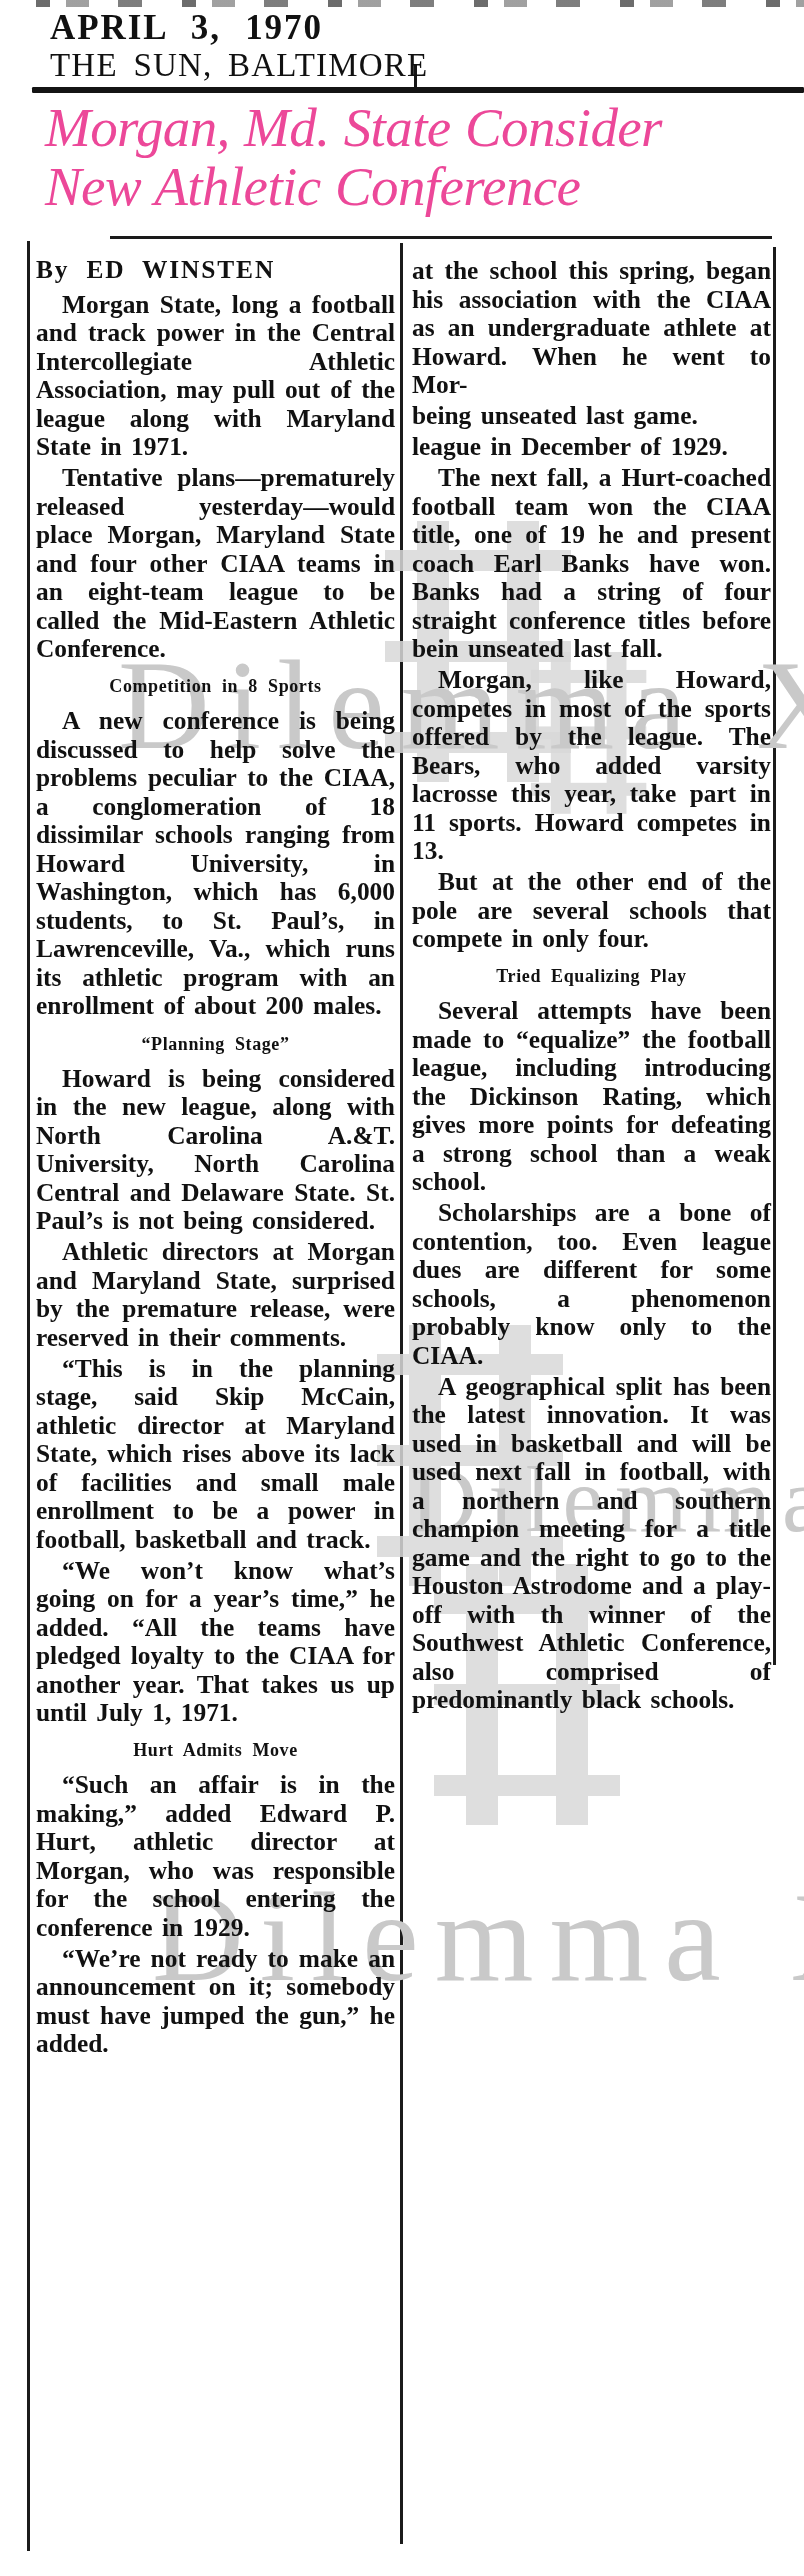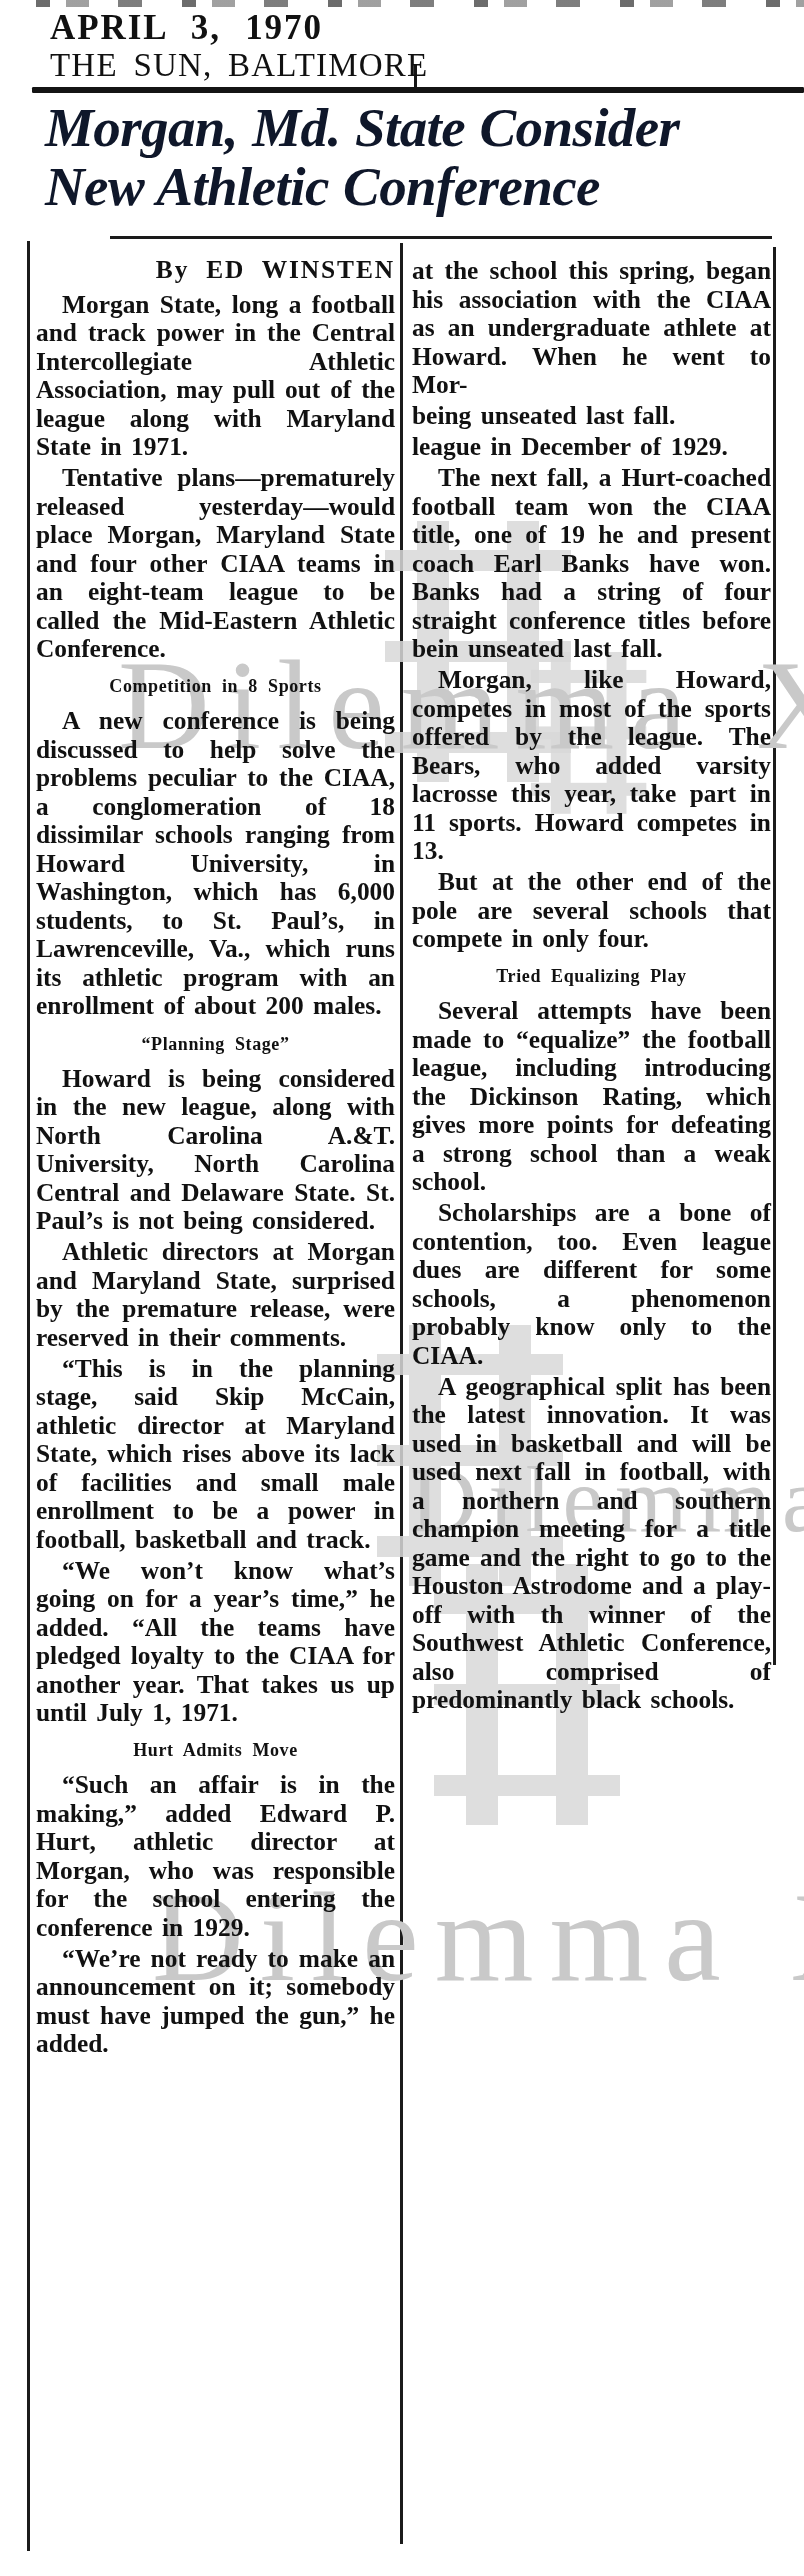--- a/index.html
+++ b/index.html
@@ -27,34 +27,34 @@
   .masthead .date{
     font-size:35px;font-weight:700;letter-spacing:1.9px;word-spacing:13.7px;line-height:38px;
   }
   .masthead .pub{
     font-size:33px;font-weight:400;letter-spacing:1.2px;word-spacing:6.2px;line-height:37px;
   }
   .rule-thick{position:absolute;left:32px;top:87px;width:772px;height:5.6px;background:#141414;border-radius:1.2px;}
   
   .headline{
     position:absolute;left:45px;top:98px;width:714px;
-    font-size:55px;line-height:59px;font-weight:700;font-style:italic;
-    letter-spacing:-0.6px;word-spacing:1.2px;color:#0f172a;
+    font-size:55px;line-height:59px;font-weight:400;font-style:italic;
+    letter-spacing:-0.6px;word-spacing:1.2px;color:#ec4899;
   }
   .rule-thin{position:absolute;left:110px;top:236px;width:662px;height:3.1px;background:#1a1a1a;}
   
   .border-left-col{position:absolute;left:27px;top:241px;width:3.1px;height:2310px;background:#1b1b1b;}
   .border-mid{position:absolute;left:400px;top:243px;width:2.5px;height:2301px;background:#1b1b1b;}
   .border-right-col{position:absolute;left:773px;top:247px;width:2.5px;height:1418px;background:#1b1b1b;}
   
   .col{position:absolute;width:359px;z-index:2;}
   #col-left{left:36px;top:251px;}
   #col-right{left:412px;top:256px;}
   .byline{
-    text-align:right;font-size:25.4px;font-weight:700;
+    text-align:left;font-size:25.4px;font-weight:700;
     letter-spacing:1.9px;word-spacing:8.7px;line-height:30px;margin:2.5px 0 6.2px 0;
   }
   .para{
     font-size:25.4px;line-height:28.5px;font-weight:700;
     text-align:justify;text-indent:26px;margin:0 0 2.5px 0;
     word-spacing:3.1px;
   }
   .para.noindent{text-indent:0;}
   .subhead{
     font-size:18px;line-height:30px;font-weight:700;text-align:center;
@@ -152,21 +152,21 @@
         <div class="para">“We won’t know what’s going on for a year’s time,” he added. “All the teams have pledged loyalty to the CIAA for another year. That takes us up until July 1, 1971.</div>
         <div class="subhead">Hurt Admits Move</div>
         <div class="para">“Such an affair is in the making,” added Edward P. Hurt, athletic director at Morgan, who was responsible for the school entering the conference in 1929.</div>
         <div class="para">“We’re not ready to make an announcement on it; somebody must have jumped the gun,” he added.</div>
       </div>
   </div>
 
   <div id="col-right" class="col">
     <div>
         <div class="para noindent">at the school this spring, began his association with the CIAA as an undergraduate athlete at Howard. When he went to Mor-</div>
-        <div class="para noindent">being unseated last fall.</div>
+        <div class="para noindent">being unseated last game.</div>
         <div class="para noindent">league in December of 1929.</div>
         <div class="para">The next fall, a Hurt-coached football team won the CIAA title, one of 19 he and present coach Earl Banks have won. Banks had a string of four straight conference titles before bein unseated last fall.</div>
         <div class="para">Morgan, like Howard, competes in most of the sports offered by the league. The Bears, who added varsity lacrosse this year, take part in 11 sports. Howard competes in 13.</div>
         <div class="para">But at the other end of the pole are several schools that compete in only four.</div>
         <div class="subhead">Tried Equalizing Play</div>
         <div class="para">Several attempts have been made to “equalize” the football league, including introducing the Dickinson Rating, which gives more points for defeating a strong school than a weak school.</div>
         <div class="para">Scholarships are a bone of contention, too. Even league dues are different for some schools, a phenomenon probably know only to the CIAA.</div>
         <div class="para">A geographical split has been the latest innovation. It was used in basketball and will be used next fall in football, with a northern and southern champion meeting for a title game and the right to go to the Houston Astrodome and a play-off with th winner of the Southwest Athletic Conference, also comprised of predominantly black schools.</div>
       </div>
   </div>

